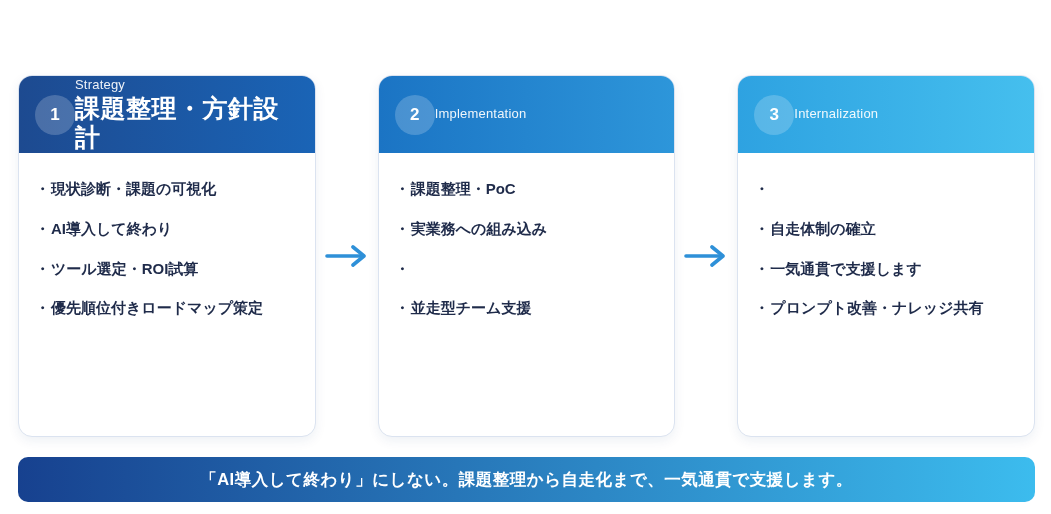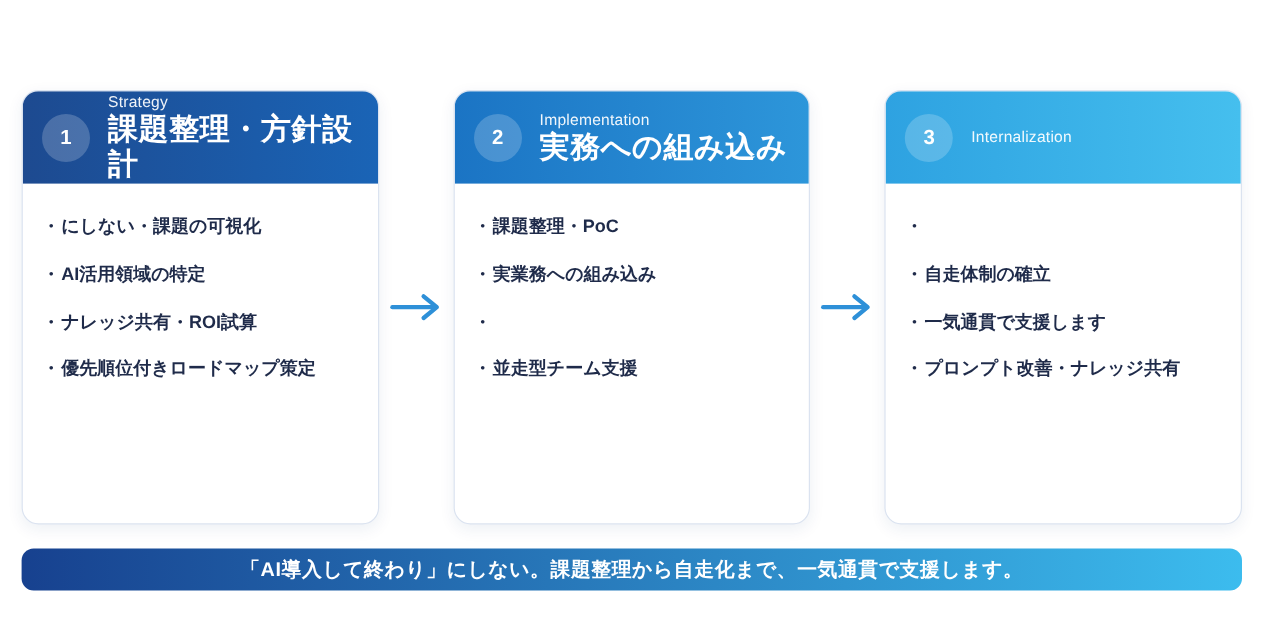--- a/index.html
+++ b/index.html
@@ -46,21 +46,21 @@
     height: 40px;
     border-radius: 50%;
     background: rgba(255, 255, 255, 0.20);
     display: flex;
     align-items: center;
     justify-content: center;
     font-size: 17px;
     font-weight: 700;
     flex: 0 0 40px;
   }
-  .head-text { margin-left: 15px; }
+  .head-text { }
   .eng-label {
     font-size: 13px;
     font-weight: 400;
     opacity: 0.93;
     margin-bottom: 2px;
     letter-spacing: 0.2px;
   }
   .jp-title {
     font-size: 25px;
     font-weight: 700;
@@ -84,21 +84,21 @@
   .marker { flex: 0 0 auto; margin-right: 1px; }
   .arrow-cell {
     flex: 0 0 62px;
     display: flex;
     align-items: center;
     justify-content: center;
   }
   .arrow-cell svg { display: block; }
   .banner {
     margin: 20px 16px 0 18px;
-    height: 35px;
+    height: 45px;
     border-radius: 10px;
     display: flex;
     align-items: center;
     justify-content: center;
     color: #ffffff;
     font-size: 16.5px;
     font-weight: 700;
     letter-spacing: 0.5px;
   }
 </style>
@@ -114,29 +114,29 @@
           <span>1</span>
         </div>
         <div class="head-text">
           <div class="eng-label">Strategy</div>
           <h2 class="jp-title">課題整理・方針設計</h2>
         </div>
       </header>
       <ul class="card-body">
         <li>
             <span class="marker">・</span>
-            <span>にしない・課題の可視化</span>
-          </li>
-        <li>
-            <span class="marker">・</span>
-            <span>AI活用領域の特定</span>
-          </li>
-        <li>
-            <span class="marker">・</span>
-            <span>ナレッジ共有・ROI試算</span>
+            <span>現状診断・課題の可視化</span>
+          </li>
+        <li>
+            <span class="marker">・</span>
+            <span>AI導入して終わり</span>
+          </li>
+        <li>
+            <span class="marker">・</span>
+            <span>ツール選定・ROI試算</span>
           </li>
         <li>
             <span class="marker">・</span>
             <span>優先順位付きロードマップ策定</span>
           </li>
       </ul>
     </section>
 
     <div class="arrow-cell" style="color: rgb(46, 144, 216);">
       <svg width="46" height="26" viewBox="0 0 46 26" fill="none" stroke="currentColor" stroke-width="3.6" stroke-linecap="round" stroke-linejoin="round">
@@ -145,21 +145,20 @@
       </svg>
     </div>
 
     <section class="card">
       <header class="card-header" style="background: linear-gradient(90deg, rgb(27, 116, 196), rgb(45, 150, 218));">
         <div class="num-circle">
           <span>2</span>
         </div>
         <div class="head-text">
           <div class="eng-label">Implementation</div>
-          <h2 class="jp-title">実務への組み込み</h2>
         </div>
       </header>
       <ul class="card-body">
         <li>
             <span class="marker">・</span>
             <span>課題整理・PoC</span>
           </li>
         <li>
             <span class="marker">・</span>
             <span>実業務への組み込み</span>

